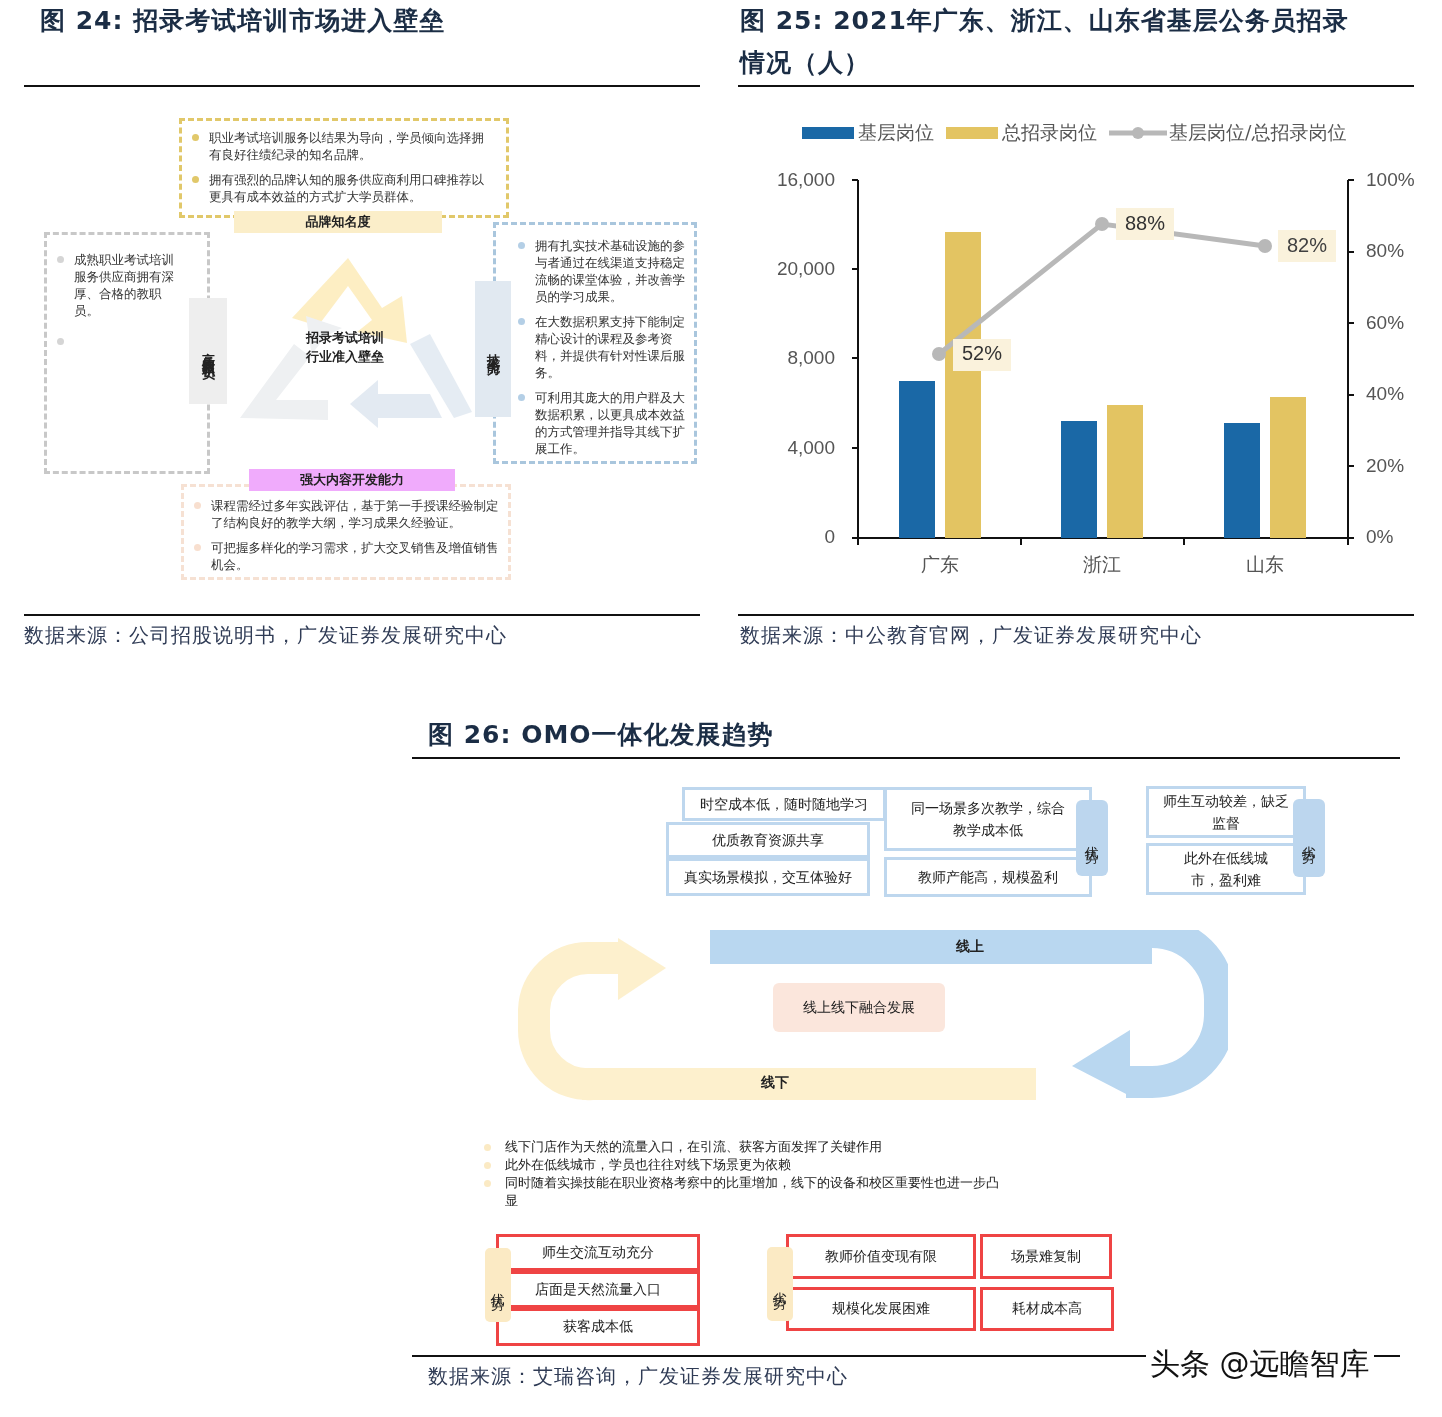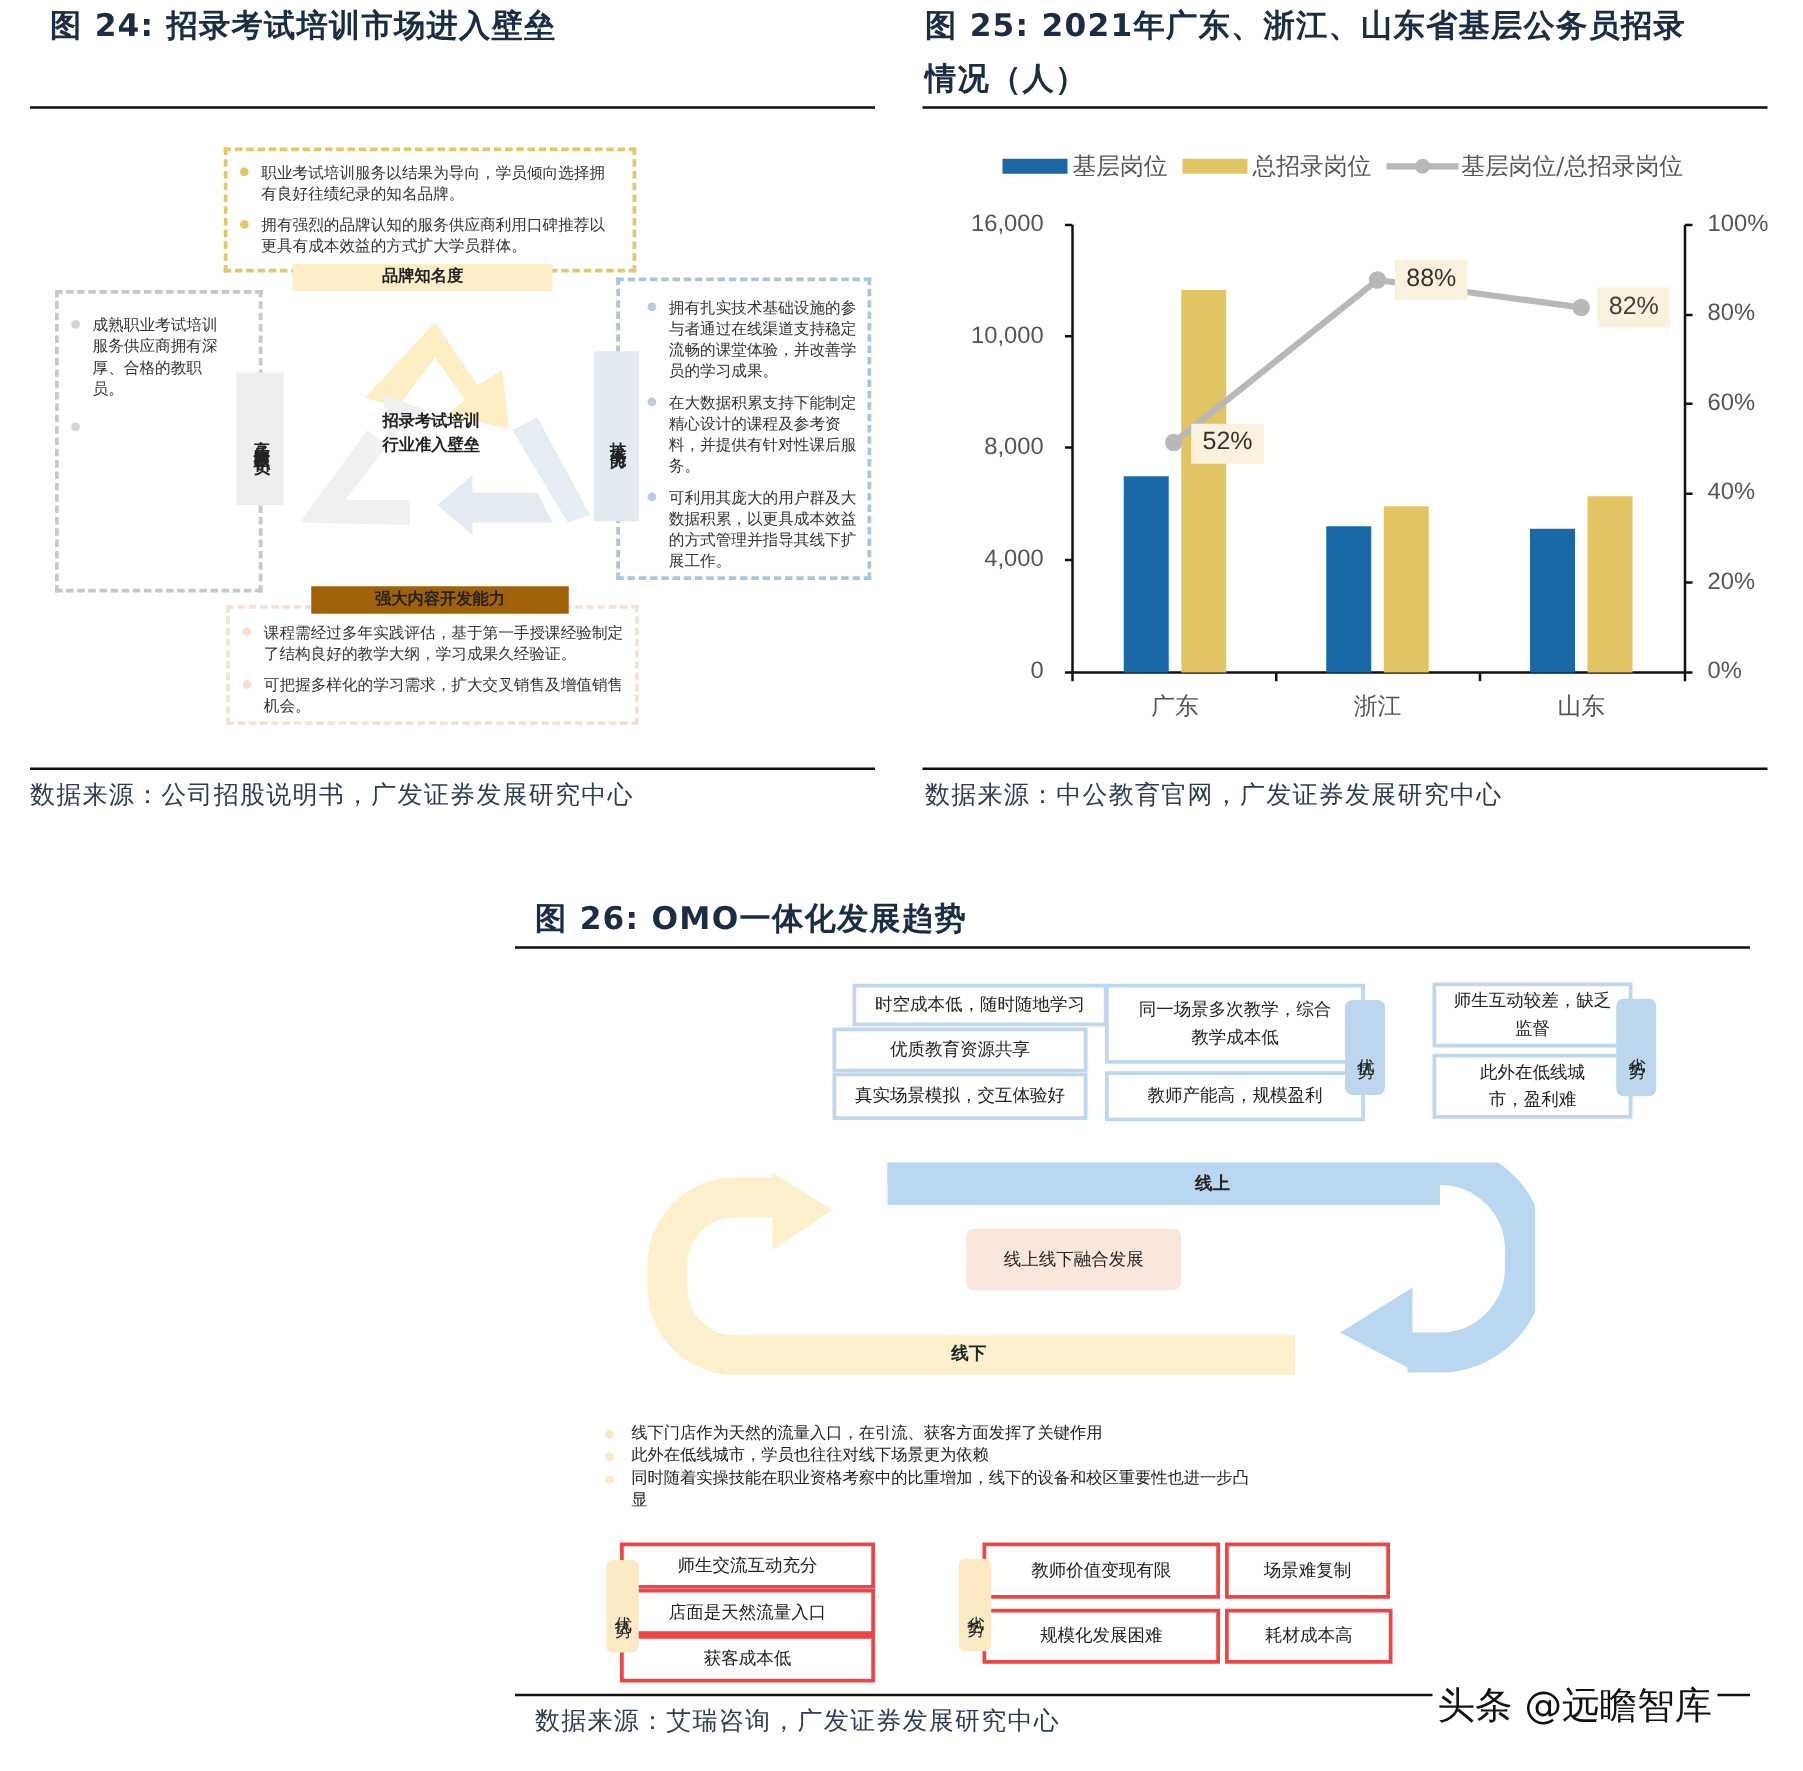--- a/index.html
+++ b/index.html
@@ -82,21 +82,21 @@
 <div class="abs bullet-box" style="left:181px;top:484px;width:330px;height:96px;border-color:#f6e1d3;padding:10px 8px 8px 10px;">
   <div class="bl">
       <span class="dot" style="background:#f8dfcf"></span>
       <span>课程需经过多年实践评估，基于第一手授课经验制定了结构良好的教学大纲，学习成果久经验证。</span>
     </div>
   <div class="bl">
       <span class="dot" style="background:#f8dfcf"></span>
       <span>可把握多样化的学习需求，扩大交叉销售及增值销售机会。</span>
     </div>
 </div>
-<div class="abs tag" style="left:249px;top:469px;width:206px;height:22px;line-height:22px;background:#a16207;">强大内容开发能力</div>
+<div class="abs tag" style="left:249px;top:469px;width:206px;height:22px;line-height:22px;background:#f0abfc;">强大内容开发能力</div>
 
 <div class="abs rule" style="left:24px;top:614px;width:676px;"></div>
 <div class="abs source" style="left:24px;top:622px;">数据来源：公司招股说明书，广发证券发展研究中心</div>
 
 <div class="abs fig-title" style="left:740px;top:0;">图 25: 2021年广东、浙江、山东省基层公务员招录</div>
 <div class="abs fig-title" style="left:740px;top:42px;">情况（人）</div>
 <div class="abs rule" style="left:738px;top:85px;width:676px;"></div>
 
 <div class="abs legend" style="left:802px;top:120px;">
   <span class="lg-sw" style="background:#1a68a6"></span>
@@ -104,21 +104,21 @@
   <span class="lg-sw" style="background:#e3c462;margin-left:12px"></span>
   <span>总招录岗位</span>
   <svg width="58" height="14" style="margin-left:12px;margin-right:2px">
       <line x1="0" y1="7" x2="58" y2="7" stroke="#b8b8b8" stroke-width="5"></line>
       <circle cx="29" cy="7" r="6" fill="#b8b8b8"></circle>
     </svg>
   <span>基层岗位/总招录岗位</span>
 </div>
 
 <div class="abs axis-lbl" style="left:760px;top:169px;width:75px;text-align:right;">16,000</div>
-<div class="abs axis-lbl" style="left:760px;top:258px;width:75px;text-align:right;">10,000</div>
+<div class="abs axis-lbl" style="left:760px;top:258px;width:75px;text-align:right;">20,000</div>
 <div class="abs axis-lbl" style="left:760px;top:347px;width:75px;text-align:right;">8,000</div>
 <div class="abs axis-lbl" style="left:760px;top:437px;width:75px;text-align:right;">4,000</div>
 <div class="abs axis-lbl" style="left:760px;top:526px;width:75px;text-align:right;">0</div>
 
 <div class="abs axis-lbl" style="left:1366px;top:169px;">100%</div>
 <div class="abs axis-lbl" style="left:1366px;top:240px;">80%</div>
 <div class="abs axis-lbl" style="left:1366px;top:312px;">60%</div>
 <div class="abs axis-lbl" style="left:1366px;top:383px;">40%</div>
 <div class="abs axis-lbl" style="left:1366px;top:455px;">20%</div>
 <div class="abs axis-lbl" style="left:1366px;top:526px;">0%</div>

